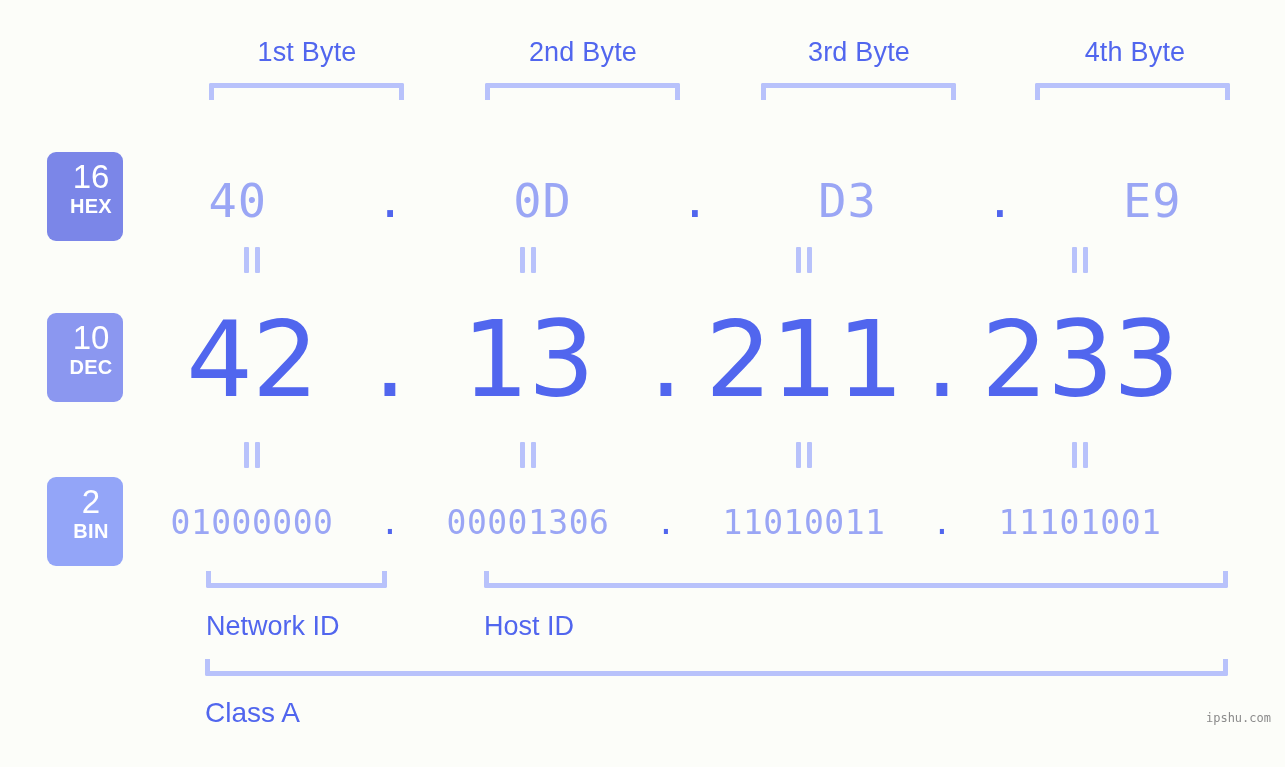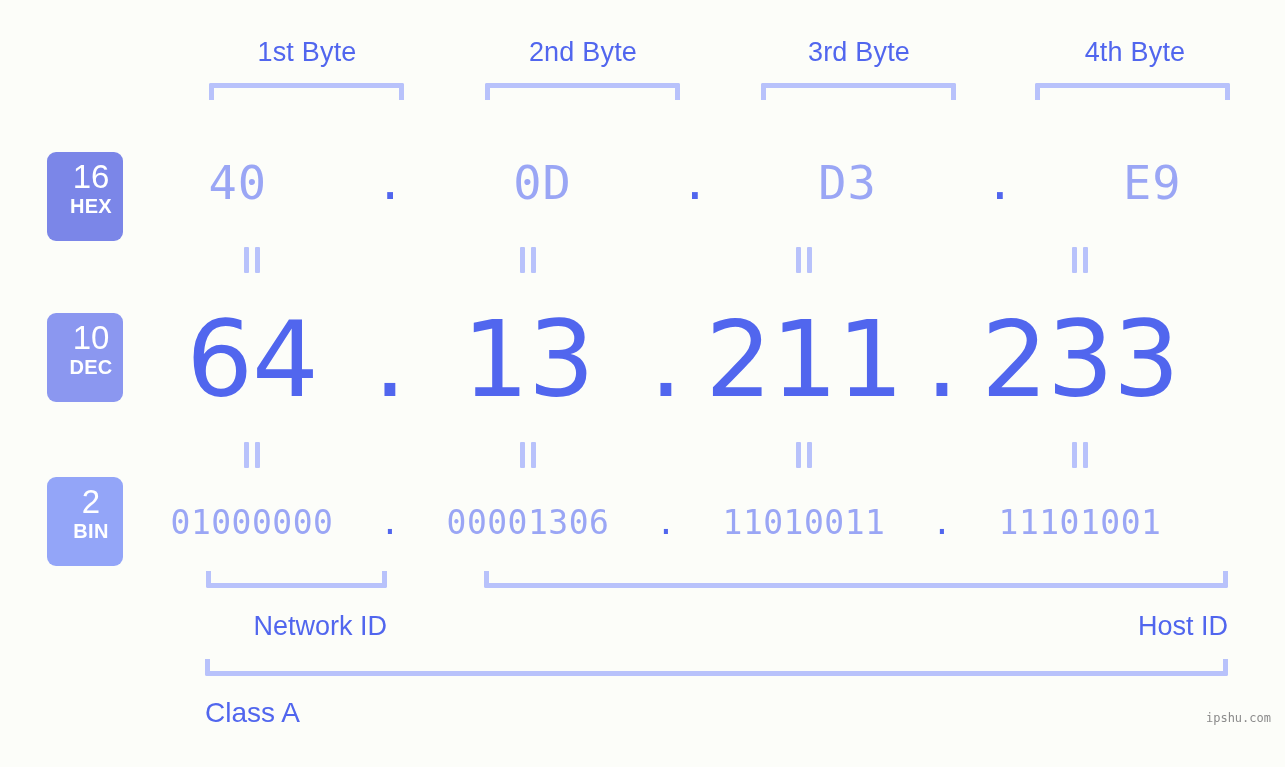--- a/index.html
+++ b/index.html
@@ -103,21 +103,21 @@
     white-space: nowrap;
   }
   .dotsep {
     text-align: center;
     white-space: nowrap;
     color: #5166ee;
   }
 
   
   #row-hex {
-    top: 136px;
+    top: 154px;
     height: 92px;
     font-family: "DejaVu Sans Mono", monospace;
     gap: 32px;
   }
   #row-hex .cell {
     font-size: 47px;
     color: #9aa6f5;
     letter-spacing: 1px;
   }
   #row-hex .dotsep { font-size: 47px; color: #5166ee; }
@@ -172,21 +172,21 @@
     background: #b8c2fb;
     border-radius: 1px;
   }
   .eqspacer { }
 
   
   .foot-label {
     position: absolute;
     height: 38px;
     line-height: 38px;
-    text-align: right;
+    text-align: left;
     font-size: 27px;
     color: #5166ee;
     white-space: nowrap;
     font-family: "Liberation Sans", sans-serif;
   }
 
   #class-label {
     position: absolute;
     top: 694px;
     left: 205px;
@@ -262,21 +262,21 @@
         <i></i>
       </div>
     <div class="eqspacer" style="width:52px;"></div>
     <div class="eq" style="width:224px;">
         <i></i>
         <i></i>
       </div>
   </div>
 
   <div class="row" id="row-dec">
-    <div class="cell" style="width:224px;">64</div>
+    <div class="cell" style="width:224px;">42</div>
     <div class="dotsep" style="width:52px;">.</div>
     <div class="cell" style="width:224px;">13</div>
     <div class="dotsep" style="width:52px;">.</div>
     <div class="cell" style="width:224px;">211</div>
     <div class="dotsep" style="width:52px;">.</div>
     <div class="cell" style="width:224px;">233</div>
   </div>
 
   <div class="eqrow" id="eq-bottom">
     <div class="eq" style="width:224px;">

